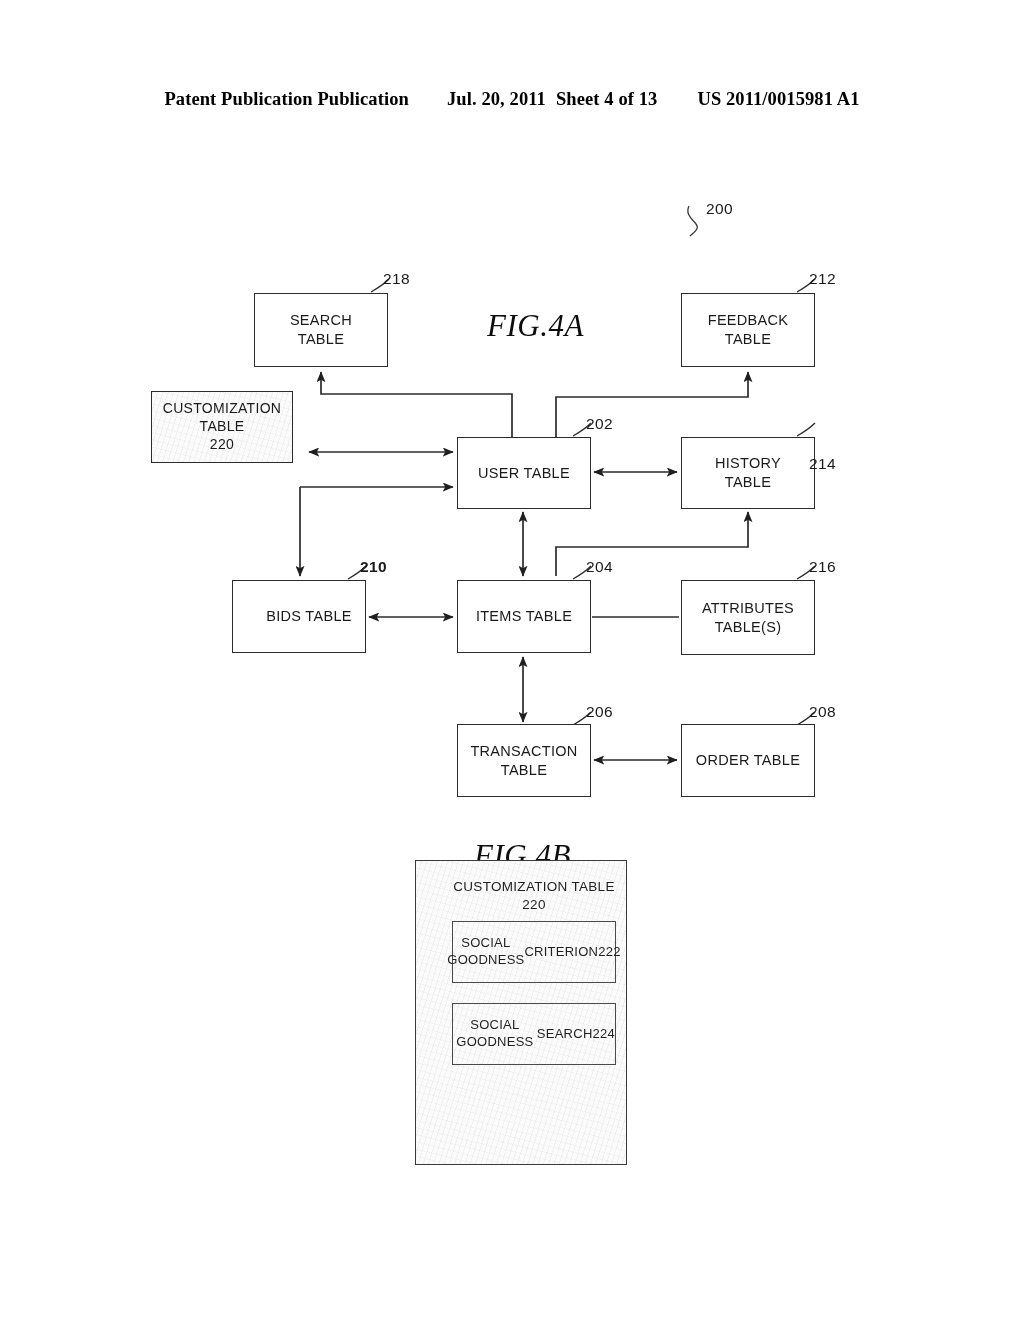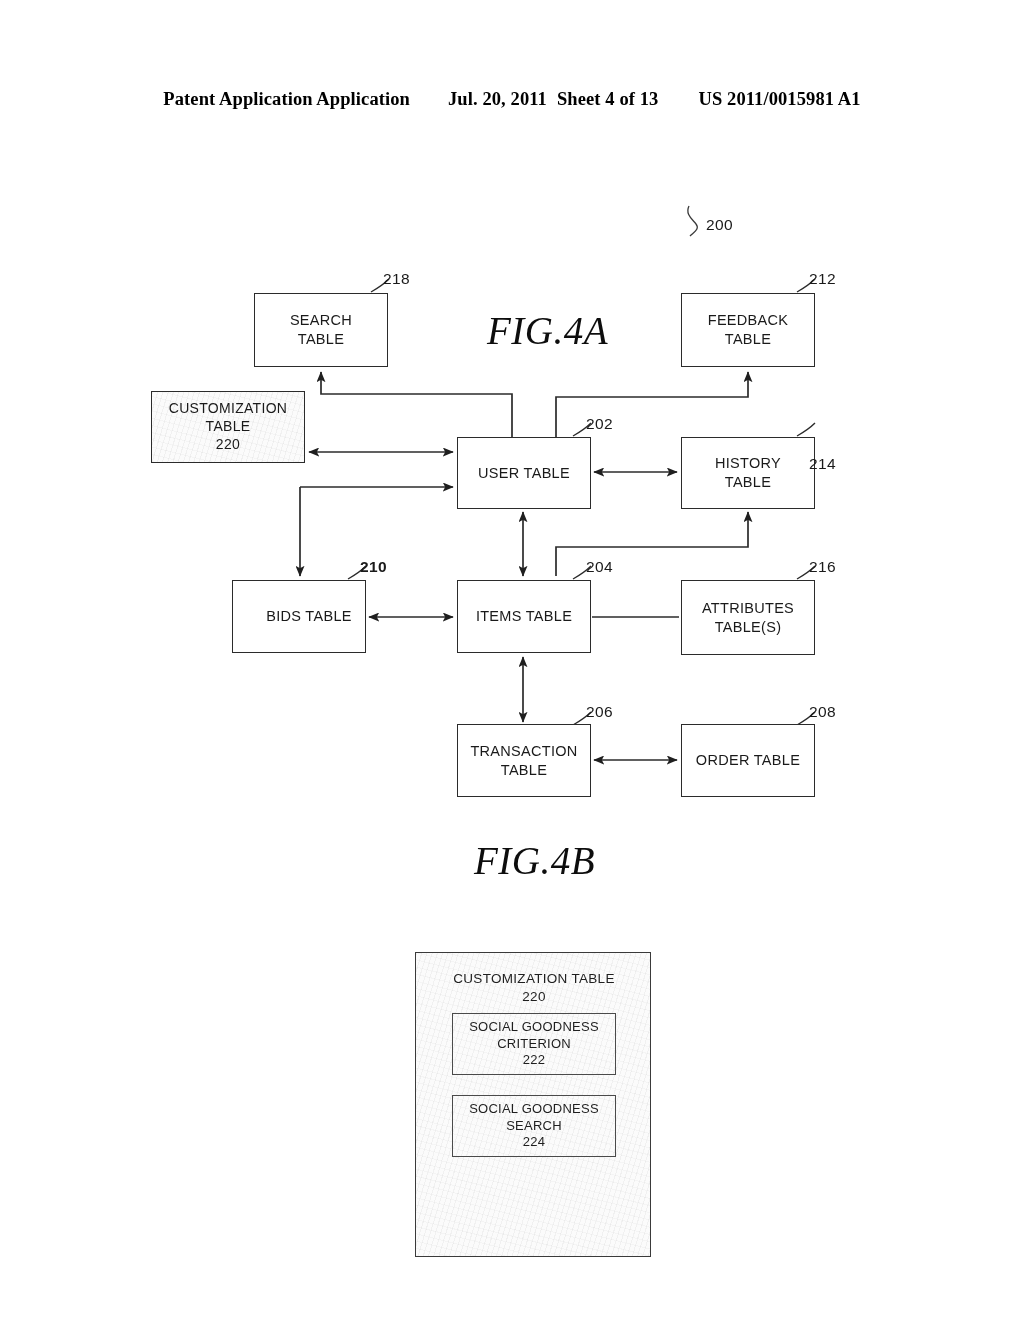--- a/index.html
+++ b/index.html
@@ -81,39 +81,39 @@
     letter-spacing: 0.4px;
     color: #1a1a1a;
     white-space: nowrap;
   }
 
   
   .fig-caption {
     position: absolute;
     font-family: "Liberation Serif", serif;
     font-style: italic;
-    font-size: 39px;
+    font-size: 31px;
     letter-spacing: 0.5px;
     color: #0d0d0d;
     white-space: nowrap;
   }
 
   
   #fig4b-outer {
     position: absolute;
     box-sizing: border-box;
     border: 1.4px solid #3a3a3a;
     padding: 0;
   }
   .sub-node {
     position: absolute;
     box-sizing: border-box;
     border: 1.3px solid #4a4a4a;
     display: flex;
-    flex-direction: column;
+    flex-direction: row;
     align-items: center;
     justify-content: center;
     text-align: center;
     font-size: 13px;
     line-height: 1.3;
     letter-spacing: 0.25px;
     color: #1f1f1f;
   }
   .fig4b-title {
     position: absolute;
@@ -121,21 +121,21 @@
     font-size: 13.5px;
     line-height: 1.32;
     letter-spacing: 0.3px;
     color: #1f1f1f;
   }
 </style>
 </head>
 <body>
 
 <div id="page-header">
-  <span class="hdr-seg">Patent Application Application</span>
+  <span class="hdr-seg">Patent Publication Publication</span>
   <span class="gap-a"></span>
   <span class="hdr-seg">Jul. 20, 2011</span>
   <span class="gap-b"></span>
   <span class="hdr-seg">Sheet 4 of 13</span>
   <span class="gap-c"></span>
   <span class="hdr-seg">US 2011/0015981 A1</span>
 </div>
 
 <svg class="fig-canvas" viewBox="0 0 1024 1320" width="1024" height="1320" xmlns="http://www.w3.org/2000/svg">
   <defs>
@@ -184,35 +184,35 @@
     <path d="M592,617 L679,617"></path>
 
     <path d="M523,657 L523,722" marker-start="url(#ah-start)" marker-end="url(#ah)"></path>
 
     <path d="M594,760 L677,760" marker-start="url(#ah-start)" marker-end="url(#ah)"></path>
 
   </g>
 </svg>
 
 <div class="fig-caption" style="left:487px; top:308px;">FIG.4A</div>
-<div class="ref" style="left:706px; top:216px;">200</div>
+<div class="ref" style="left:706px; top:200px;">200</div>
 
 <div class="node" id="n-search" style="left:254px; top:293px; width:134px; height:74px;">
   <span class="ln">SEARCH</span>
   <span class="ln">TABLE</span>
 </div>
 <div class="ref" style="left:383px; top:270px;">218</div>
 
 <div class="node" id="n-feedback" style="left:681px; top:293px; width:134px; height:74px;">
   <span class="ln">FEEDBACK</span>
   <span class="ln">TABLE</span>
 </div>
 <div class="ref" style="left:809px; top:270px;">212</div>
 
-<div class="node textured" id="n-customization" style="left:151px; top:391px; width:154px; height:72px; font-size:14px;">
+<div class="node textured" id="n-customization" style="left:151px; top:391px; width:142px; height:72px; font-size:14px;">
   <span class="ln">CUSTOMIZATION</span>
   <span class="ln">TABLE</span>
   <span class="ln">220</span>
 </div>
 
 <div class="node" id="n-user" style="left:457px; top:437px; width:134px; height:72px;">
   <span class="ln">USER TABLE</span>
 </div>
 <div class="ref" style="left:586px; top:415px;">202</div>
 
@@ -244,21 +244,21 @@
 </div>
 <div class="ref" style="left:586px; top:703px;">206</div>
 
 <div class="node" id="n-order" style="left:681px; top:724px; width:134px; height:73px;">
   <span class="ln">ORDER TABLE</span>
 </div>
 <div class="ref" style="left:809px; top:703px;">208</div>
 
 <div class="fig-caption" style="left:474px; top:838px;">FIG.4B</div>
 
-<div id="fig4b-outer" class="textured" style="left:415px; top:952px; width:236px; height:305px;">
+<div id="fig4b-outer" class="textured" style="left:415px; top:860px; width:212px; height:305px;">
 
   <div class="fig4b-title" style="left:0; top:17px; width:236px;">
     <span class="ln">CUSTOMIZATION TABLE</span><br>
     <span class="ln">220</span>
   </div>
 
   <div class="sub-node textured" style="left:36px; top:60px; width:164px; height:62px;">
     <span class="ln">SOCIAL GOODNESS</span>
     <span class="ln">CRITERION</span>
     <span class="ln">222</span>

